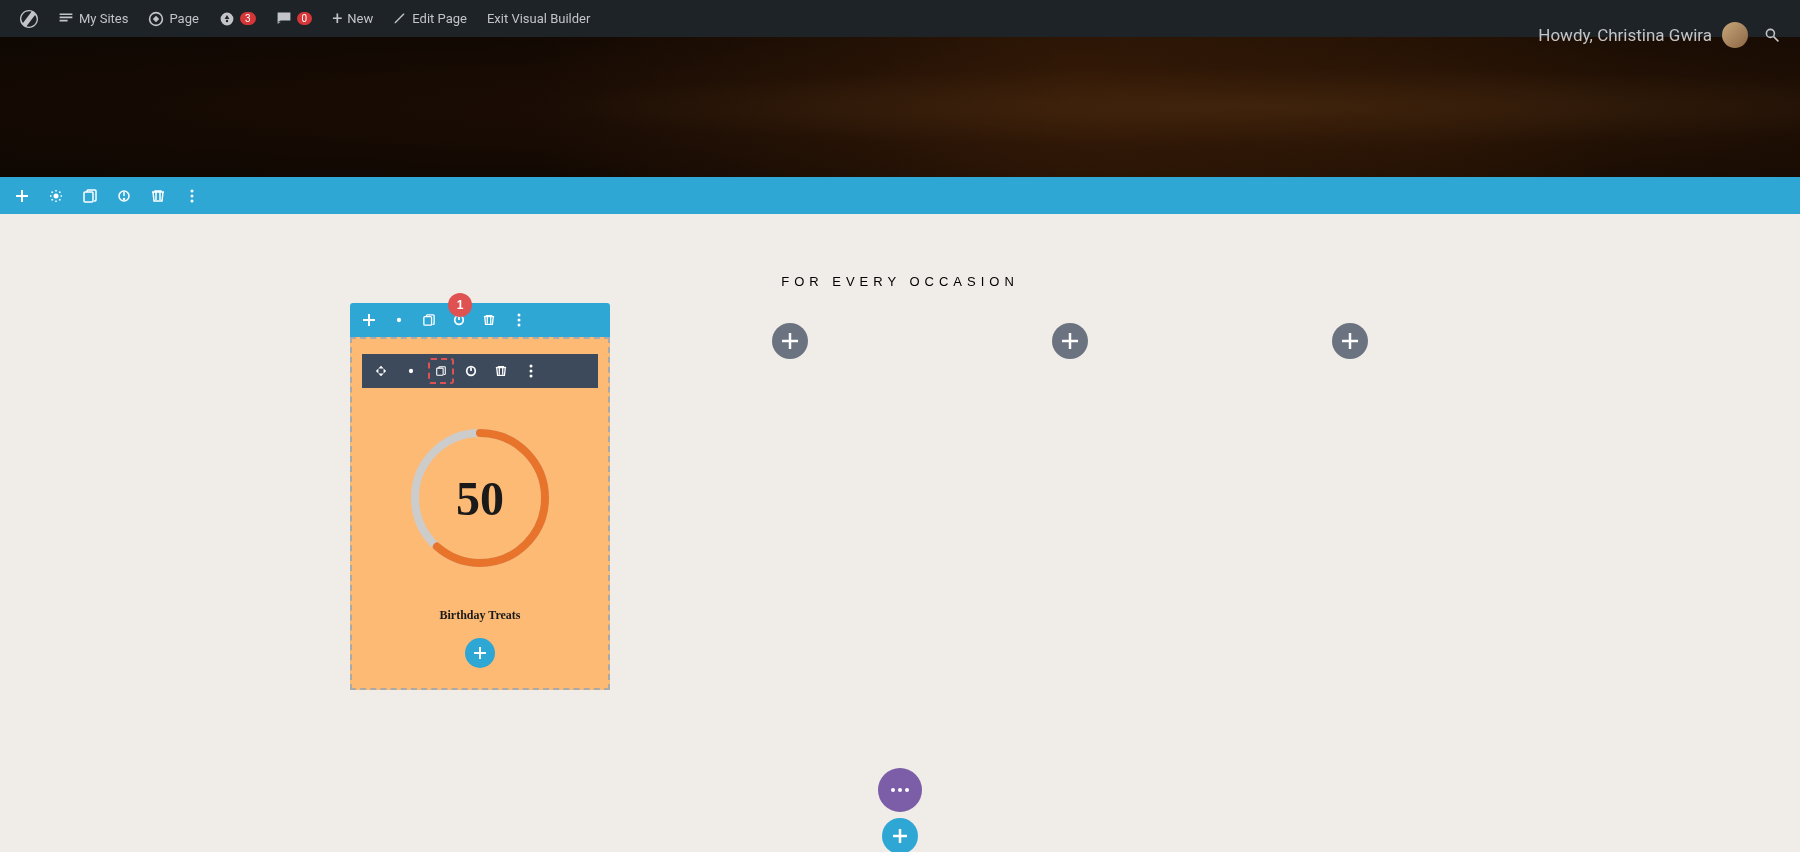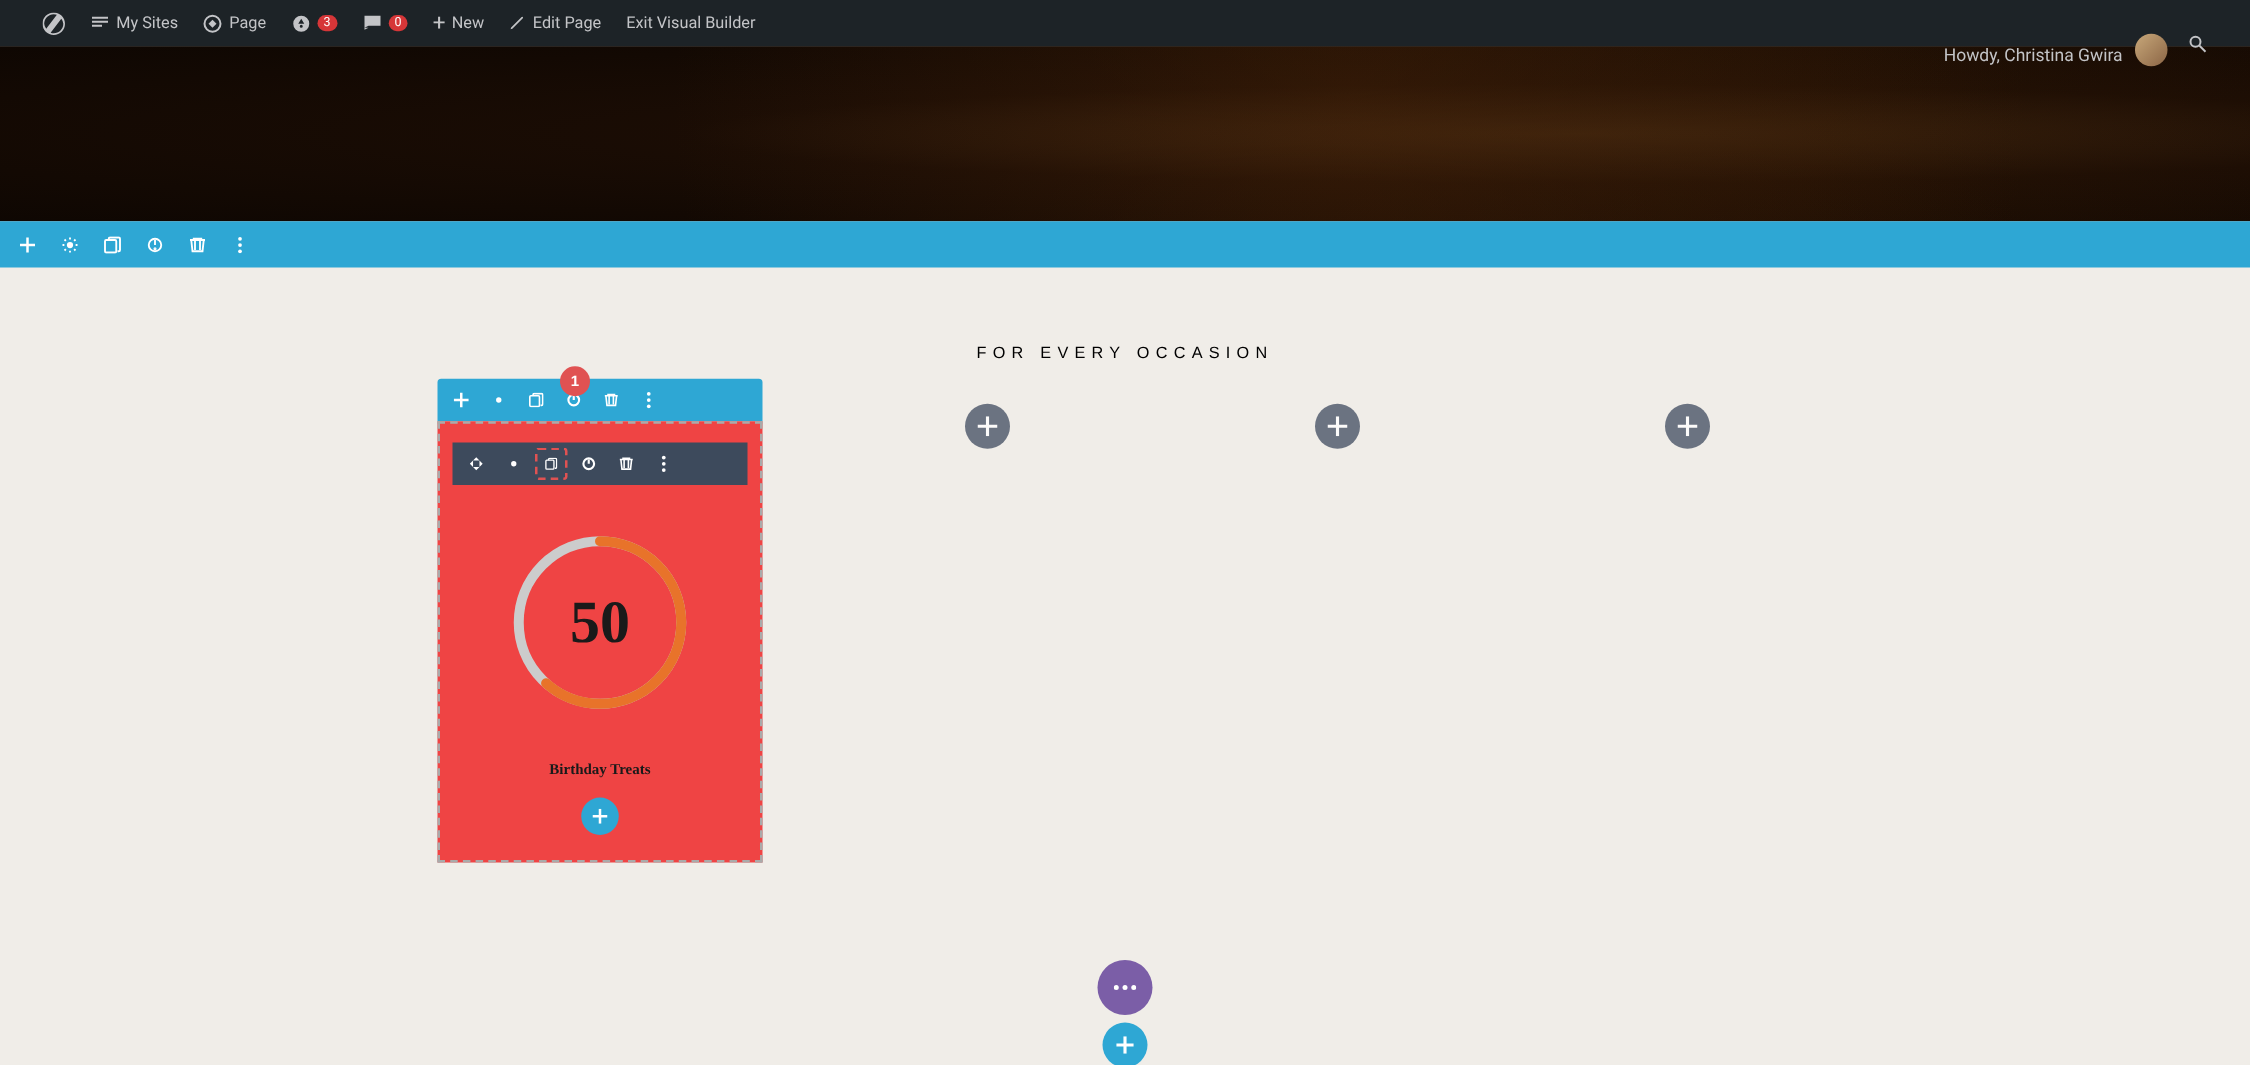--- a/index.html
+++ b/index.html
@@ -5,21 +5,21 @@
     * { margin: 0; padding: 0; box-sizing: border-box; }
     body { font-family: Georgia, serif; background: #f0ede8; width: 1800px; min-height: 852px; overflow-x: hidden; }
 
     
     #admin-bar {
       width: 100%;
       height: 37px;
       background: #1d2327;
       display: flex;
       align-items: center;
-      padding: 0 24px;
+      padding: 0 10px;
       position: fixed;
       top: 0;
       left: 0;
       z-index: 9999;
       gap: 0;
     }
     .admin-bar-item {
       display: flex;
       align-items: center;
       color: #c3c4c7;
@@ -28,25 +28,25 @@
       padding: 0 10px;
       height: 37px;
       cursor: pointer;
       gap: 5px;
       text-decoration: none;
     }
     .admin-bar-item .icon-svg { width: 18px; height: 18px; fill: #c3c4c7; }
     .admin-bar-right {
       margin-left: auto;
       display: flex;
-      align-items: flex-end;
+      align-items: center;
       gap: 5px;
       color: #c3c4c7;
       font-family: -apple-system, BlinkMacSystemFont, "Segoe UI", Roboto, sans-serif;
-      font-size: 14px;
+      font-size: 17px;
       margin-top: 32px;
     }
     .admin-avatar {
       width: 26px;
       height: 26px;
       border-radius: 50%;
       background: #888;
       margin-left: 5px;
     }
     .admin-search-icon {
@@ -185,21 +185,21 @@
       color: #fff;
       font-size: 12px;
       font-family: sans-serif;
       font-weight: bold;
       z-index: 10;
     }
 
     
     .module-container {
       border: 2px dashed #aaa;
-      background: #ef4444;
+      background: #fdba74;
       padding: 15px 10px 20px;
       position: relative;
     }
     .module-toolbar {
       background: #3d4a5c;
       display: flex;
       align-items: center;
       padding: 0 6px;
       height: 34px;
       gap: 4px;

